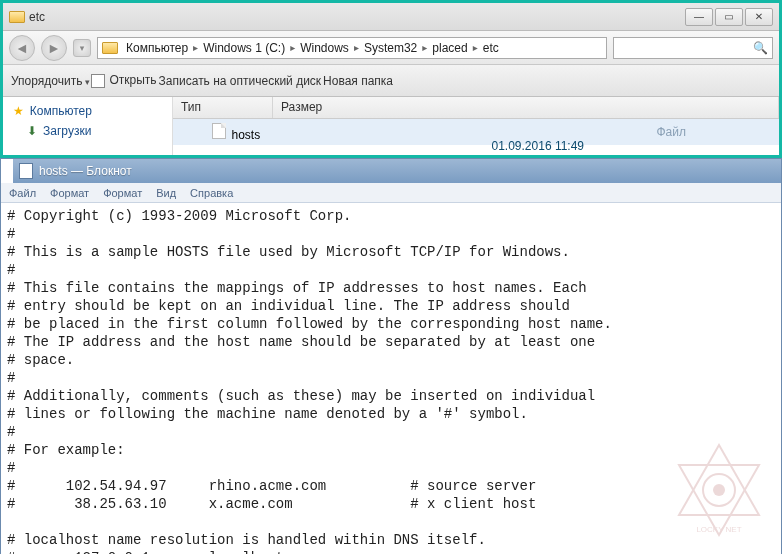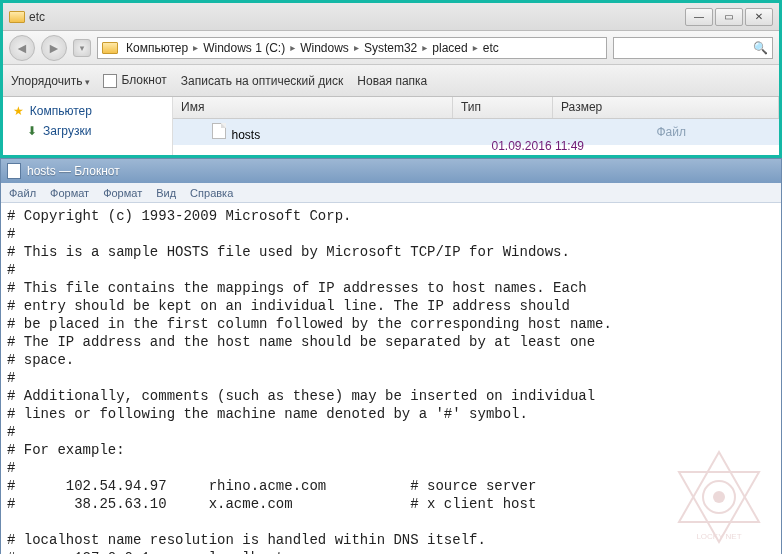--- a/index.html
+++ b/index.html
@@ -16,21 +16,21 @@
 .navrow { height: 34px; background: linear-gradient(#f7f7f7,#e8e8e8); border-bottom: 1px solid #c8c8c8; display: flex; align-items: center; padding: 0 6px; gap: 6px; }
 .navarrow { width: 26px; height: 26px; border-radius: 50%; background: radial-gradient(#f0f0f0,#d0d0d0); border: 1px solid #bbb; display: flex; align-items: center; justify-content: center; color: #888; font-size: 14px; }
 .navarrow.sm { width: 18px; height: 18px; border-radius: 3px; font-size: 9px; }
 .addressbar { flex: 1; height: 22px; background: #fff; border: 1px solid #aaa; display: flex; align-items: center; padding: 0 4px; gap: 2px; }
 .addressbar .sep { color: #666; font-size: 10px; margin: 0 1px; }
 .addressbar .crumb { color: #222; padding: 0 2px; }
 .foldericon.sm { width: 16px; height: 12px; background: linear-gradient(#ffe9a8,#f3c14b); border: 1px solid #c99a2e; border-radius: 1px; display: inline-block; margin-right: 4px; }
 .searchbox { width: 160px; height: 22px; background: #fff; border: 1px solid #aaa; display: flex; align-items: center; padding: 0 4px; color: #888; }
 .searchbox .mag { margin-left: auto; color: #4a7ab5; }
 
-.toolbar { height: 32px; background: linear-gradient(#f3f3f3,#e3e3e3); border-bottom: 1px solid #c0c0c0; display: flex; align-items: center; padding: 0 8px; gap: 14px; color: #333; }
+.toolbar { height: 32px; background: linear-gradient(#f3f3f3,#e3e3e3); border-bottom: 1px solid #c0c0c0; display: flex; align-items: center; padding: 0 8px; gap: 2px; color: #333; }
 .toolbar .drop::after { content: " ▾"; color: #555; font-size: 9px; }
 .toolbar .checkbox { width: 14px; height: 14px; border: 1px solid #888; background: #fff; display: inline-block; margin-right: 4px; vertical-align: middle; }
 
 .body { display: flex; height: 58px; }
 .sidebar { width: 170px; background: #fff; border-right: 1px solid #ddd; padding: 4px 8px; }
 .sidebar .item { display: flex; align-items: center; gap: 6px; padding: 3px 2px; color: #1a4e8a; }
 .sidebar .star { color: #f5b400; }
 .sidebar .dl { color: #3a7a3a; }
 
 .listarea { flex: 1; background: #fff; }
@@ -38,32 +38,32 @@
 .listhead .col { border-right: 1px solid #d5d5d5; padding: 3px 8px; }
 .col-name { width: 280px; }
 .col-date { width: 165px; }
 .col-type { width: 100px; }
 .col-size { flex: 1; }
 .row { display: flex; align-items: center; height: 26px; justify-content: center; }
 .row.sel { background: #e4eef9; }
 .row .cell { padding: 0 8px; }
 .fileicon { width: 14px; height: 16px; background: #fff; border: 1px solid #bbb; display: inline-block; margin-right: 6px; position: relative; }
 .fileicon::after { content: ""; position: absolute; right: -1px; top: -1px; border-top: 5px solid #f0f0f0; border-left: 5px solid #ddd; }
-.row .date { color: #701a75; margin-top: 28px; }
+.row .date { color: #0c4a6e; margin-top: 28px; }
 .row .type { color: #8aa0b6; }
 
 
 .notepad { border: 1px solid #6b8aae; margin-top: 0; }
-.np-title { background: linear-gradient(#9db7d4,#7a9cc2); height: 24px; display: flex; align-items: center; padding: 0 6px; color: #fff; text-shadow: 0 1px 1px rgba(0,0,0,.3); }
+.np-title { background: linear-gradient(#9db7d4,#7a9cc2); height: 24px; display: flex; align-items: center; padding: 0 6px; color: #fff; text-shadow: 0 1px 1px rgba(0,0,0,.3); margin-left: 12px; }
 .np-title .npicon { width: 14px; height: 16px; background: #fff; border: 1px solid #5b7a9e; margin-right: 6px; }
 .np-menu { background: #eef2f7; border-bottom: 1px solid #c9d4e2; height: 20px; display: flex; align-items: center; gap: 14px; padding: 0 8px; color: #4d6585; font-size: 11px; }
 .np-body { background: #fff; padding: 4px 6px; font-family: "Courier New", monospace; font-size: 14px; color: #222; white-space: pre; line-height: 18px; position: relative; }
 
 
-.watermark { position: absolute; right: 8px; bottom: 4px; opacity: .25; pointer-events: none; }
+.watermark { position: absolute; right: 8px; bottom: 11px; opacity: .25; pointer-events: none; }
 .watermark svg { width: 110px; height: 100px; }
 </style>
 </head>
 <body>
 
 <div class="explorer">
   <div class="titlebar">
     <span class="foldericon sm"></span>
     <span class="title">etc</span>
     <div class="winctrl">
@@ -91,39 +91,38 @@
         <span class="sep">▸</span>
       <span class="crumb">etc</span>
     </div>
     <div class="searchbox">
       <span class="mag">🔍</span>
     </div>
   </div>
 
   <div class="toolbar">
     <span class="drop">Упорядочить</span>
-    <span><span class="checkbox"></span><span>Блокнот</span></span>
+    <span><span class="checkbox"></span><span>Открыть</span></span>
     <span>Записать на оптический диск</span>
     <span>Новая папка</span>
   </div>
 
   <div class="body">
     <div class="sidebar">
       <div class="item">
           <span class="star">★</span>
           <span>Компьютер</span>
         </div>
       <div class="item" style="padding-left:16px;">
           <span class="dl">⬇</span>
           <span>Загрузки</span>
         </div>
     </div>
     <div class="listarea">
       <div class="listhead">
-        <div class="col col-name">Имя</div>
         <div class="col col-type">Тип</div>
         <div class="col col-size">Размер</div>
       </div>
       <div class="row sel">
         <div class="cell col-name"><span class="fileicon"></span><span>hosts</span></div>
         <div class="cell col-date date">01.09.2016 11:49</div>
         <div class="cell col-type type">Файл</div>
       </div>
     </div>
   </div>

